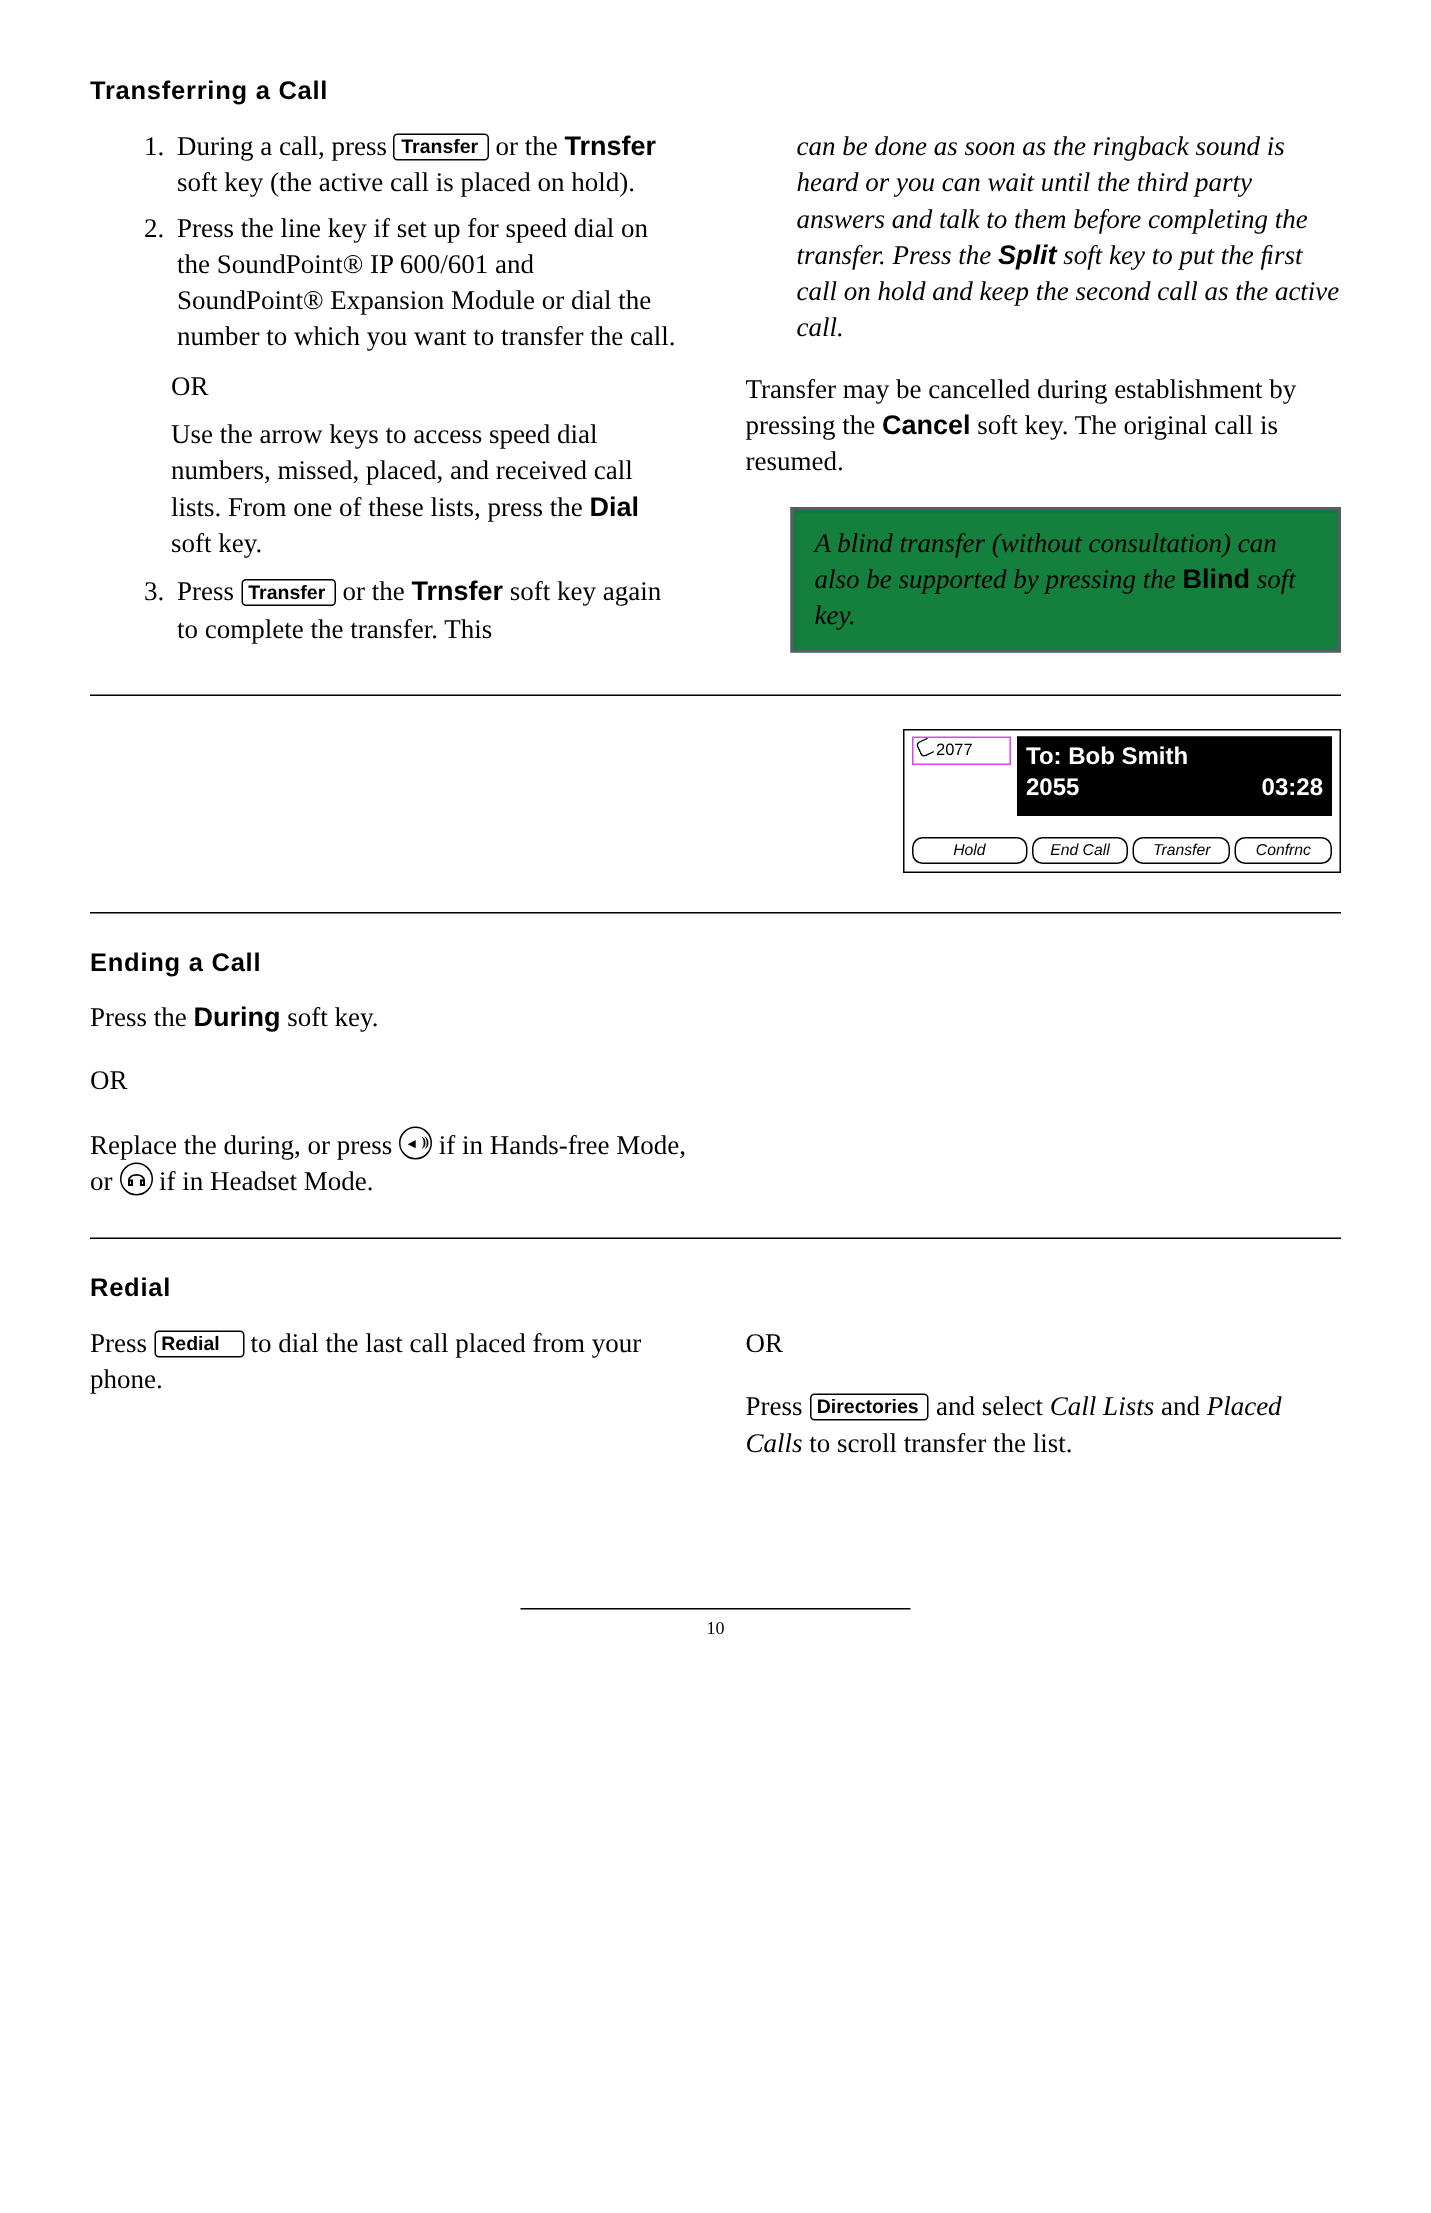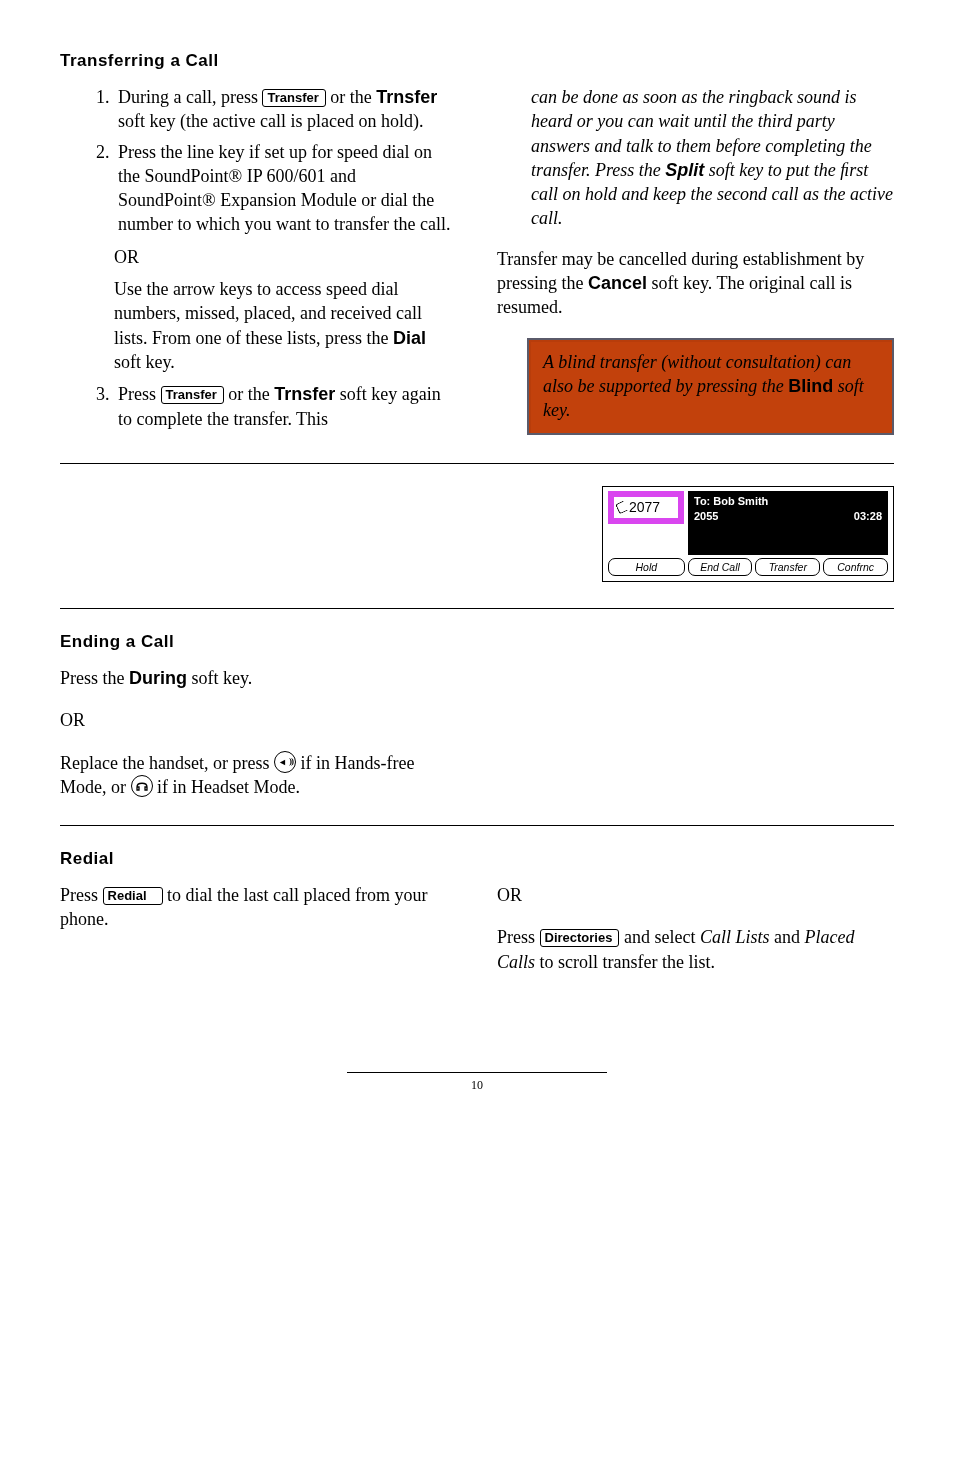--- a/index.html
+++ b/index.html
@@ -50,21 +50,21 @@
     line-height: 16px;
     vertical-align: 1px;
     min-width: 48px;
   }
   .bold-sans {
     font-family: Arial, Helvetica, sans-serif;
     font-weight: 900;
   }
   .note-box {
     border: 2px solid #5a5a6a;
-    background: #c2410c;
+    background: #15803d;
     padding: 10px 14px;
     margin-top: 14px;
     font-style: italic;
     box-shadow: inset 2px 2px 0 rgba(0,0,0,0.05);
   }
   hr.sec {
     border: none;
     border-top: 1.5px solid #000;
     margin: 26px 0 22px 0;
   }
@@ -75,39 +75,39 @@
     padding: 4px 5px 5px 5px;
     font-family: Arial, Helvetica, sans-serif;
   }
   .lcd-top {
     display: flex;
     align-items: flex-start;
     height: 64px;
   }
   .lcd-line {
     width: 58px;
-    border: 6px solid #d946ef;
-    font-size: 14px;
+    border: 1px solid #d946ef;
+    font-size: 11px;
     padding: 1px 3px;
     display: flex;
-    align-items: center;
+    align-items: flex-start;
     gap: 3px;
   }
   .lcd-call {
     border: 1px solid #000;
     background: #000;
     color: #fff;
     flex: 1;
     margin-left: 4px;
     padding: 2px 5px;
-    font-size: 11px;
+    font-size: 16px;
     font-weight: bold;
     display: flex;
     flex-direction: column;
-    height: 64px;
+    height: 53px;
     box-sizing: border-box;
   }
   .lcd-call-row {
     display: flex;
     justify-content: space-between;
   }
   .lcd-soft {
     display: flex;
     gap: 3px;
     margin-top: 3px;
@@ -249,21 +249,21 @@
 </div>
 
 <hr class="sec">
 
 <h2>Ending a Call</h2>
 <div>
   <span>Press the </span><span class="bold-sans">During</span><span> soft key.</span>
 </div>
 <p>OR</p>
 <div style="max-width:400px;">
-  <span>Replace the handset, or press </span><span class="icon-circle speaker"></span><span> if in Hands-free Mode, or </span><span class="icon-circle headset"><svg viewBox="0 0 14 14">
+  <span>Replace the during, or press </span><span class="icon-circle speaker"></span><span> if in Hands-free Mode, or </span><span class="icon-circle headset"><svg viewBox="0 0 14 14">
         <path d="M2 8 C2 3 12 3 12 8 M2 8 v3 h2 v-3 h-2 M12 8 v3 h-2 v-3 h2" fill="none" stroke="#000" stroke-width="1.3"></path>
       </svg></span><span> if in Headset Mode.</span>
 </div>
 
 <hr class="sec">
 
 <h2>Redial</h2>
 <div class="two-col">
   <div class="col">
     <div>

